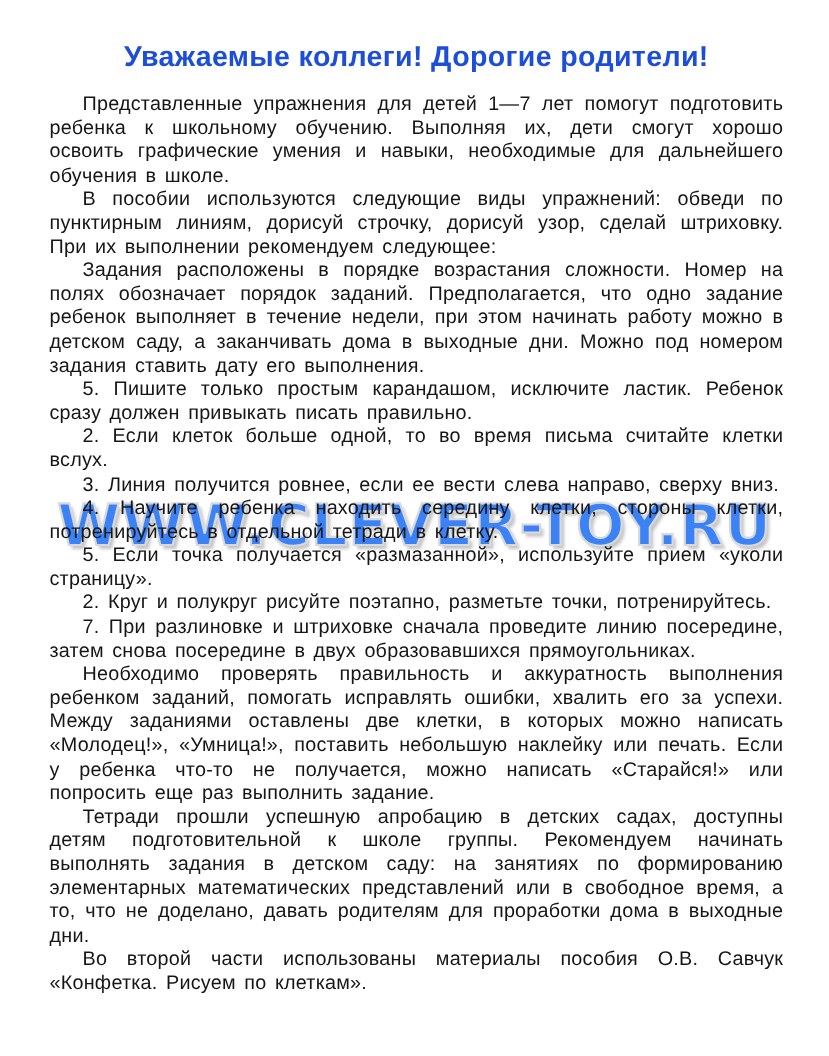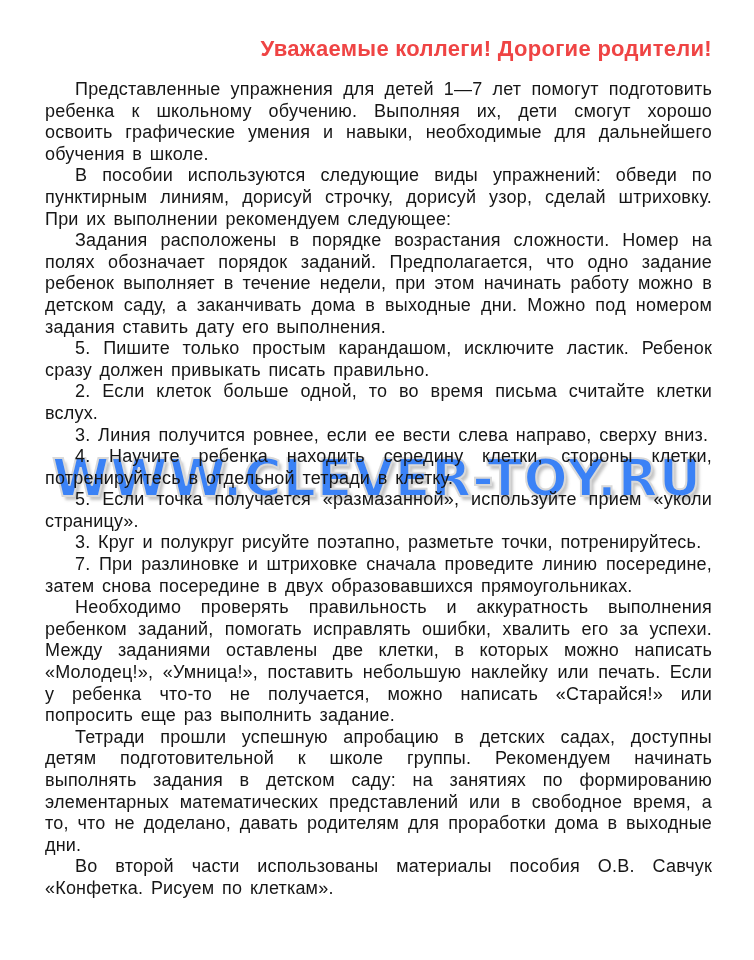--- a/index.html
+++ b/index.html
@@ -34,25 +34,25 @@
   }
   .content {
     position: absolute;
     z-index: 1;
     left: 45px;
     right: 42px;
     top: 36px;
   }
   .title {
     margin: 0 0 17px 0;
-    text-align: right;
-    font-size: 22px;
+    text-align: center;
+    font-size: 26px;
     font-weight: bold;
     letter-spacing: 0.3px;
-    color: #ef4444;
+    color: #1d4ed8;
   }
   .content p {
     margin: 0;
     text-align: justify;
     text-indent: 30px;
     font-size: 18px;
     line-height: 21.6px;
     letter-spacing: 0.2px;
     word-spacing: 2.5px;
   }
@@ -73,21 +73,21 @@
     <h1 class="title">Уважаемые коллеги! Дорогие родители!</h1>
 
     <p>Представленные упражнения для детей 1—7 лет помогут подготовить ребенка к школьному обучению. Выполняя их, дети смогут хорошо освоить графические умения и навыки, необходимые для дальнейшего обучения в школе.</p>
     <p>В пособии используются следующие виды упражнений: обведи по пунктирным линиям, дорисуй строчку, дорисуй узор, сделай штриховку. При их выполнении рекомендуем следующее:</p>
     <p>Задания расположены в порядке возрастания сложности. Номер на полях обозначает порядок заданий. Предполагается, что одно задание ребенок выполняет в течение недели, при этом начинать работу можно в детском саду, а заканчивать дома в выходные дни. Можно под номером задания ставить дату его выполнения.</p>
     <p>5. Пишите только простым карандашом, исключите ластик. Ребенок сразу должен привыкать писать правильно.</p>
     <p>2. Если клеток больше одной, то во время письма считайте клетки вслух.</p>
     <p>3. Линия получится ровнее, если ее вести слева направо, сверху вниз.</p>
     <p>4. Научите ребенка находить середину клетки, стороны клетки, потренируйтесь в отдельной тетради в клетку.</p>
     <p>5. Если точка получается «размазанной», используйте прием «уколи страницу».</p>
-    <p>3. Круг и полукруг рисуйте поэтапно, разметьте точки, потренируйтесь.</p>
+    <p>2. Круг и полукруг рисуйте поэтапно, разметьте точки, потренируйтесь.</p>
     <p>7. При разлиновке и штриховке сначала проведите линию посередине, затем снова посередине в двух образовавшихся прямоугольниках.</p>
     <p>Необходимо проверять правильность и аккуратность выполнения ребенком заданий, помогать исправлять ошибки, хвалить его за успехи. Между заданиями оставлены две клетки, в которых можно написать «Молодец!», «Умница!», поставить небольшую наклейку или печать. Если у ребенка что-то не получается, можно написать «Старайся!» или попросить еще раз выполнить задание.</p>
     <p>Тетради прошли успешную апробацию в детских садах, доступны детям подготовительной к школе группы. Рекомендуем начинать выполнять задания в детском саду: на занятиях по формированию элементарных математических представлений или в свободное время, а то, что не доделано, давать родителям для проработки дома в выходные дни.</p>
     <p>Во второй части использованы материалы пособия О.В. Савчук «Конфетка. Рисуем по клеткам».</p>
 
 
   </div>
 </div>
 
 </body></html>

